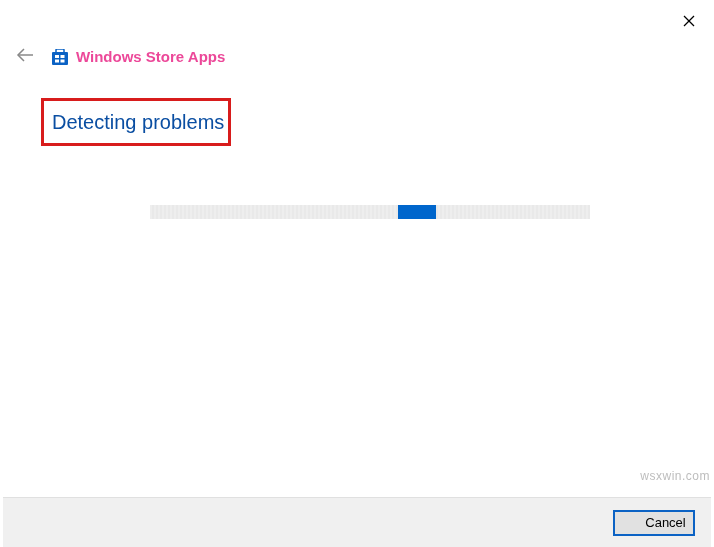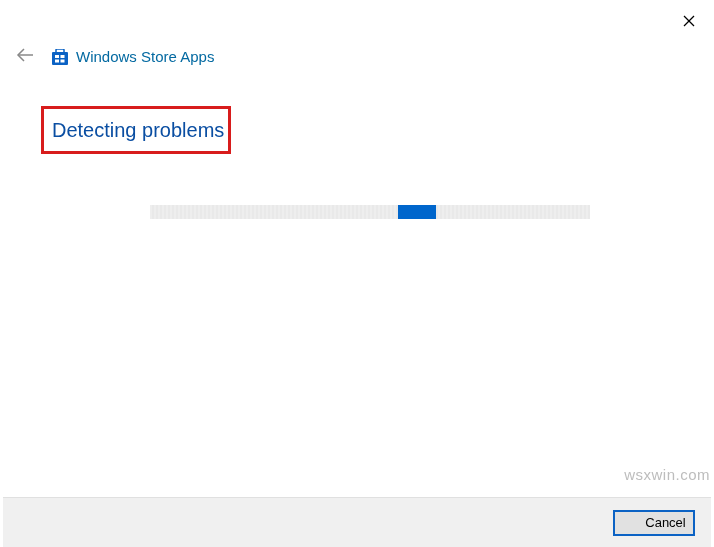--- a/index.html
+++ b/index.html
@@ -51,34 +51,33 @@
       align-items: center;
       gap: 8px;
     }
     .store-icon {
       width: 16px;
       height: 16px;
       display: inline-block;
     }
     .title-text {
       font-size: 15px;
-      color: #0369a1;
-      font-weight: 400;
+      color: #ec4899;
+      font-weight: 700;
     }
     .highlight-box {
       position: absolute;
       top: 98px;
       left: 41px;
       width: 190px;
       height: 48px;
       border: 3px solid #d81c1c;
       display: flex;
       align-items: center;
       padding-left: 8px;
-      margin-top: 8px;
     }
     .status-text {
       font-size: 20px;
       color: #0a4ea2;
       font-weight: 400;
     }
     .progress-track {
       position: absolute;
       top: 205px;
       left: 150px;
@@ -92,21 +91,21 @@
       top: 0;
       left: 248px;
       width: 38px;
       height: 14px;
       background: #0066cc;
     }
     .watermark {
       position: absolute;
       right: 4px;
       bottom: 64px;
-      font-size: 15px;
+      font-size: 12px;
       color: #bdbdbd;
       letter-spacing: 0.5px;
     }
     .footer-sep {
       position: absolute;
       left: 3px;
       right: 3px;
       bottom: 49px;
       height: 1px;
       background: #e0e0e0;

